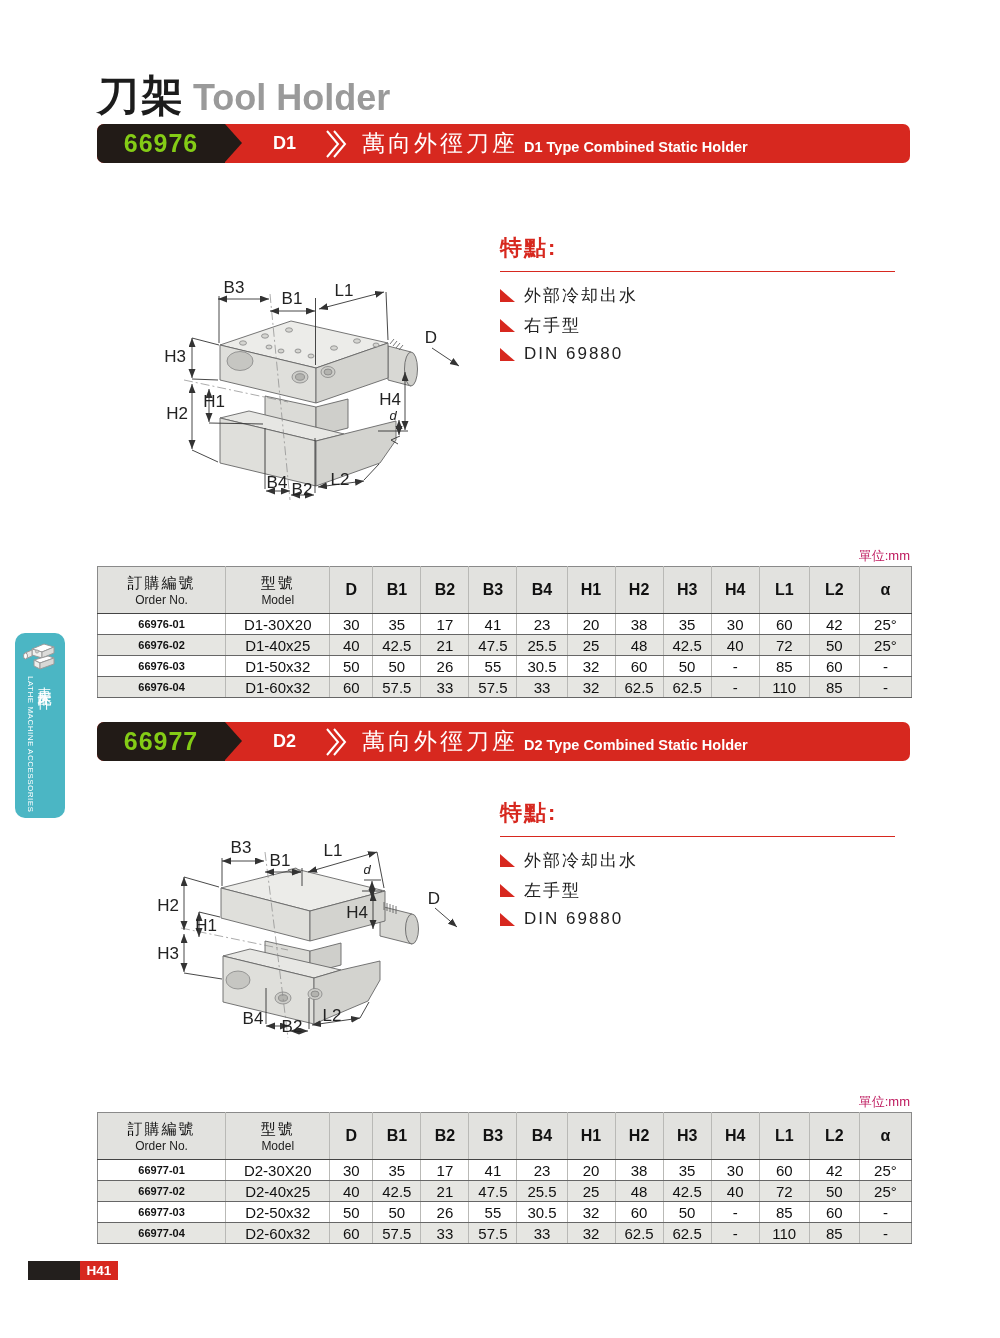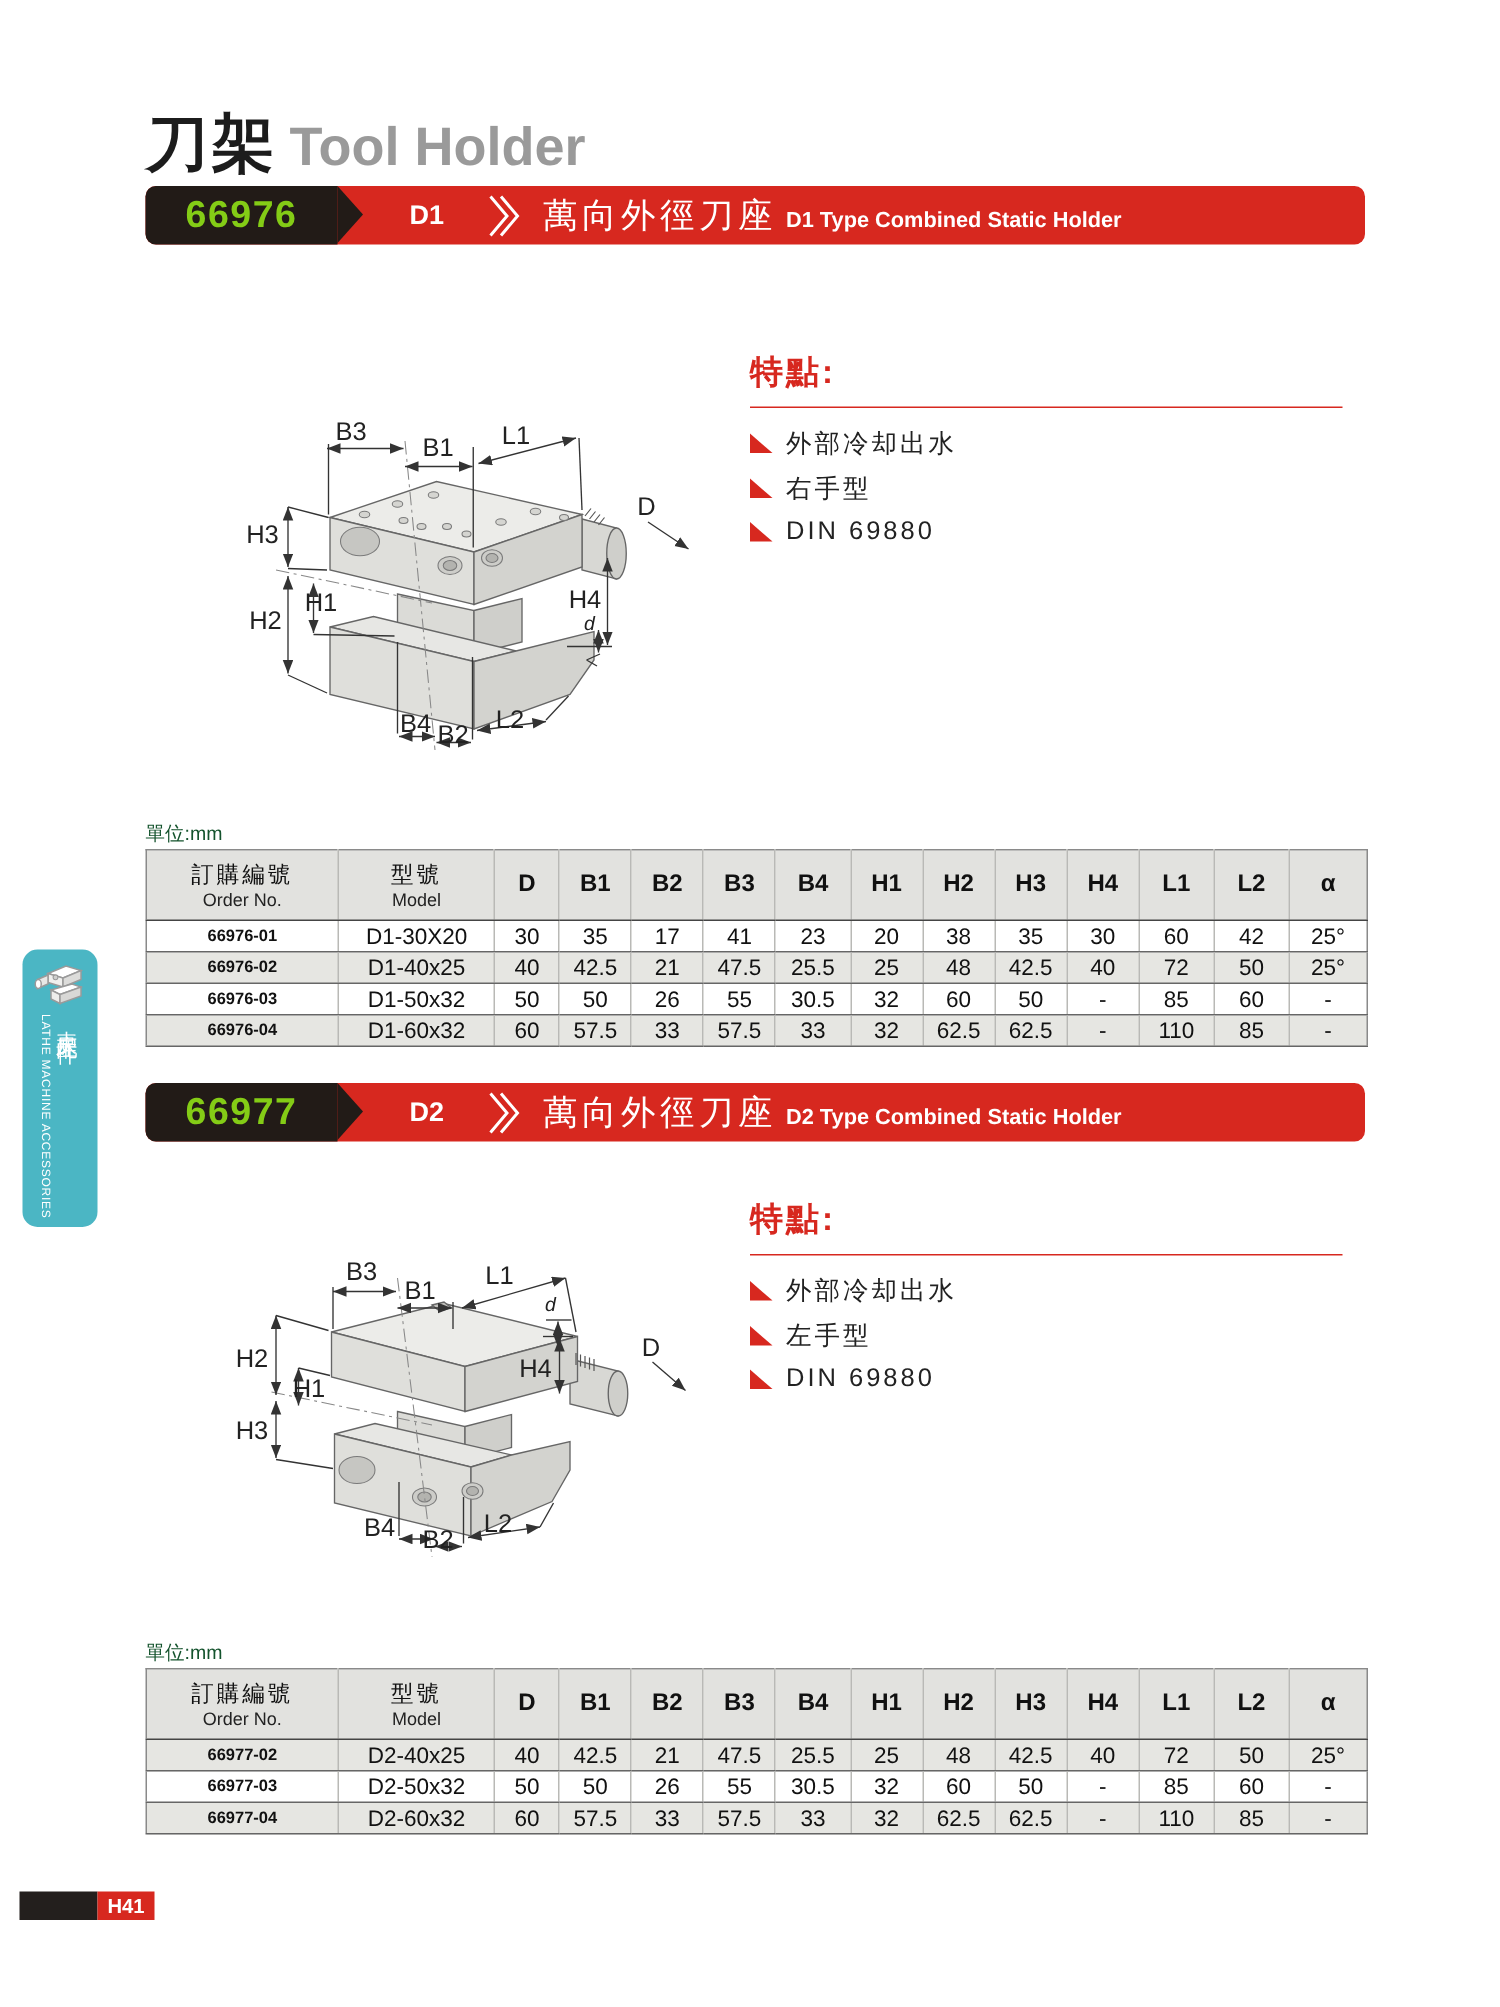--- a/index.html
+++ b/index.html
@@ -33,21 +33,21 @@
   .features li { font-size:17px; color:#222; letter-spacing:2px; margin-bottom:7px; display:flex; align-items:center; }
   .tri { width:0; height:0; border-left:15px solid #d7281f; border-top:13px solid transparent; margin-right:9px; flex:0 0 auto; }
 
   
   .drawing { position:absolute; width:340px; height:250px; }
   .drawing svg { position:absolute; left:0; top:0; }
   .dim-label { position:absolute; transform:translateX(-50%); font-size:17px; color:#222; white-space:nowrap; }
   .dim-label.small { font-size:13px; font-style:italic; }
 
   
-  .unit { position:absolute; width:813px; left:97px; text-align:left; font-size:13px; color:#14532d; }
+  .unit { position:absolute; width:813px; left:97px; text-align:right; font-size:13px; color:#be185d; }
   table.spec { position:absolute; left:97px; width:815px; border-collapse:collapse; table-layout:fixed;
                background:#fff; border:1px solid #8a8a8a; }
   table.spec th { background:#e2e2df; border-bottom:1.5px solid #444; font-weight:normal; height:47px; vertical-align:middle; }
   table.spec th, table.spec td { border-left:1px solid #b9b9b6; text-align:center; }
   table.spec th:first-child, table.spec td:first-child { border-left:none; }
   table.spec td { height:21px; font-size:15px; color:#111; border-bottom:1px solid #666; padding:0 2px; }
   table.spec tr.alt td { background:#e6e6e2; }
   table.spec .h-zh { display:block; font-size:15px; letter-spacing:2px; color:#111; }
   table.spec .h-en { display:block; font-size:12px; color:#222; }
   table.spec .h-dim { font-size:16px; font-weight:bold; color:#111; }
@@ -55,21 +55,21 @@
   table.spec td.c-model { font-size:15px; }
 
   
   .side-tab { position:absolute; left:15px; top:633px; width:50px; height:185px; background:#4bb6c4;
               border-radius:10px; display:flex; flex-direction:column; align-items:center; padding-top:7px; }
   .side-tab .vwrap { display:flex; flex-direction:row; margin-top:2px; }
   .side-tab .vzh { writing-mode:vertical-rl; text-orientation:upright; color:#fff; font-size:14px; letter-spacing:3px; }
   .side-tab .ven { writing-mode:vertical-rl; color:#fff; font-size:8px; margin-right:1px; letter-spacing:0.5px; }
 
   
-  .footer { position:absolute; left:13px; top:1261px; display:flex; }
+  .footer { position:absolute; left:28px; top:1261px; display:flex; }
   .footer .bar { width:52px; height:19px; background:#231f1d; }
   .footer .pnum { width:38px; height:19px; background:#d7281f; color:#fff; font-size:13.5px; font-weight:bold;
                   display:flex; align-items:center; justify-content:center; }
 </style>
 </head>
 <body>
 
 <div class="page">
 
   <div class="side-tab">
@@ -470,20 +470,36 @@
           <th><span class="h-dim">H1</span></th>
           <th><span class="h-dim">H2</span></th>
           <th><span class="h-dim">H3</span></th>
           <th><span class="h-dim">H4</span></th>
           <th><span class="h-dim">L1</span></th>
           <th><span class="h-dim">L2</span></th>
           <th><span class="h-dim">α</span></th>
         </tr>
       </thead>
       <tbody>
+        <tr>
+          <td class="c-order">66977-01</td>
+          <td class="c-model">D2-30X20</td>
+          <td>30</td>
+          <td>35</td>
+          <td>17</td>
+          <td>41</td>
+          <td>23</td>
+          <td>20</td>
+          <td>38</td>
+          <td>35</td>
+          <td>30</td>
+          <td>60</td>
+          <td>42</td>
+          <td>25°</td>
+        </tr>
         <tr class="alt">
           <td class="c-order">66977-02</td>
           <td class="c-model">D2-40x25</td>
           <td>40</td>
           <td>42.5</td>
           <td>21</td>
           <td>47.5</td>
           <td>25.5</td>
           <td>25</td>
           <td>48</td>

